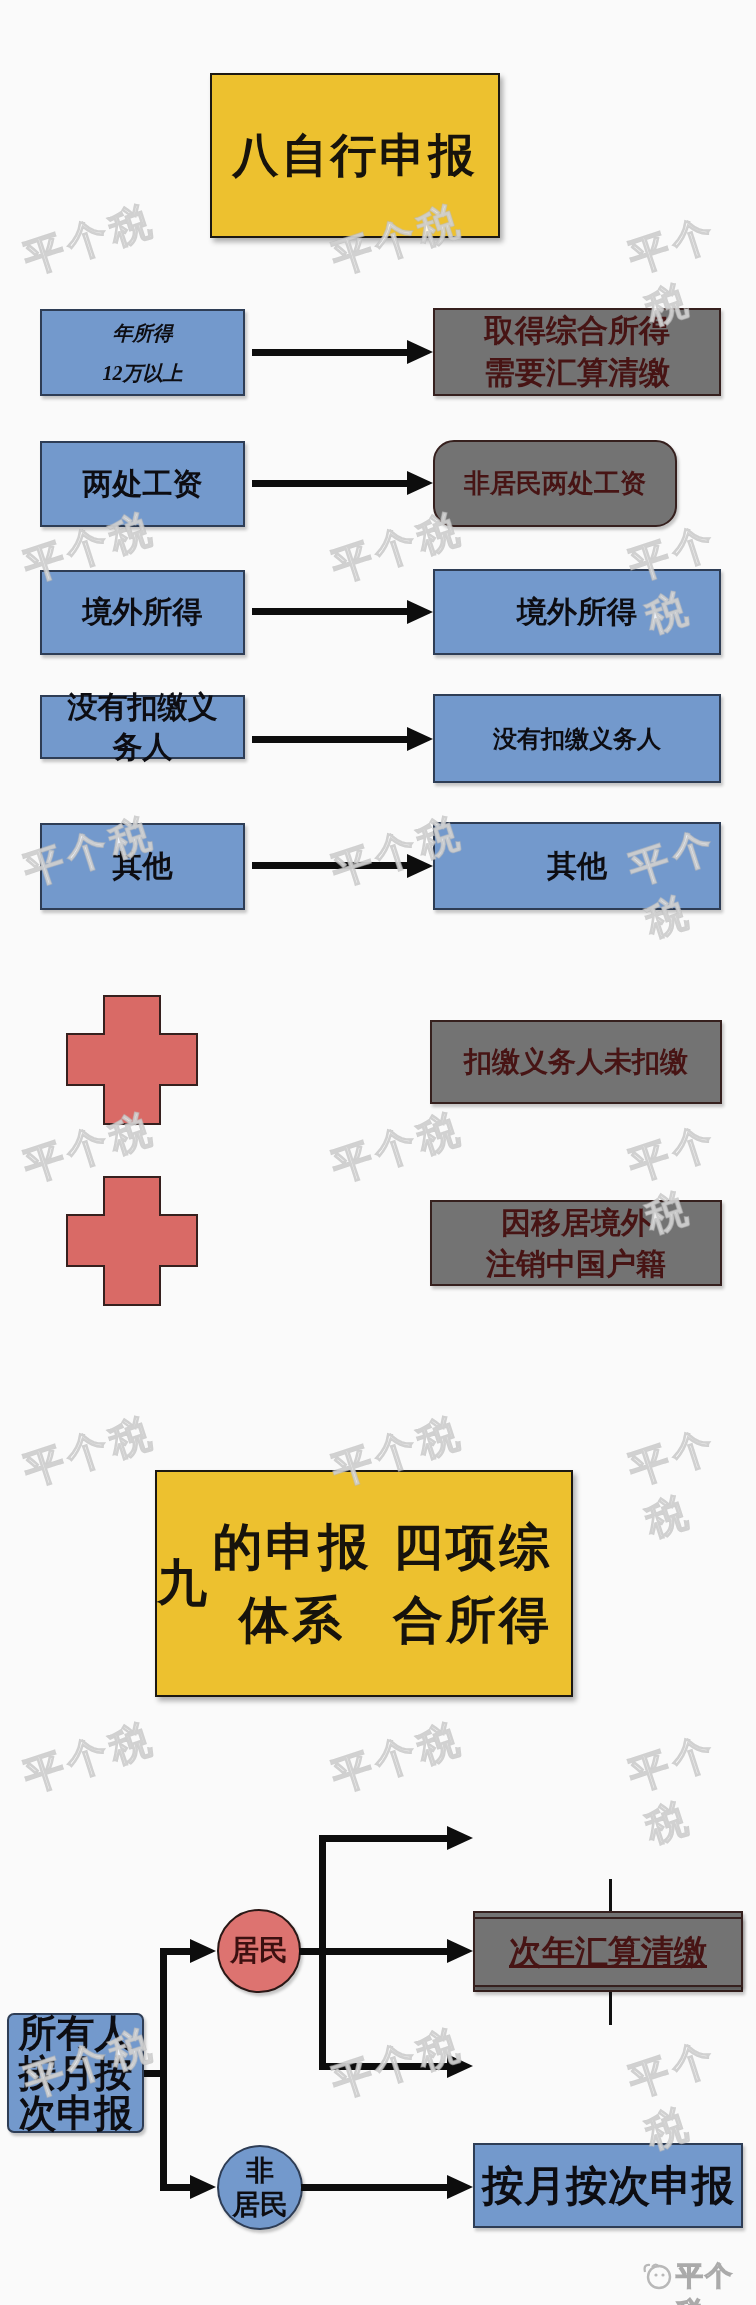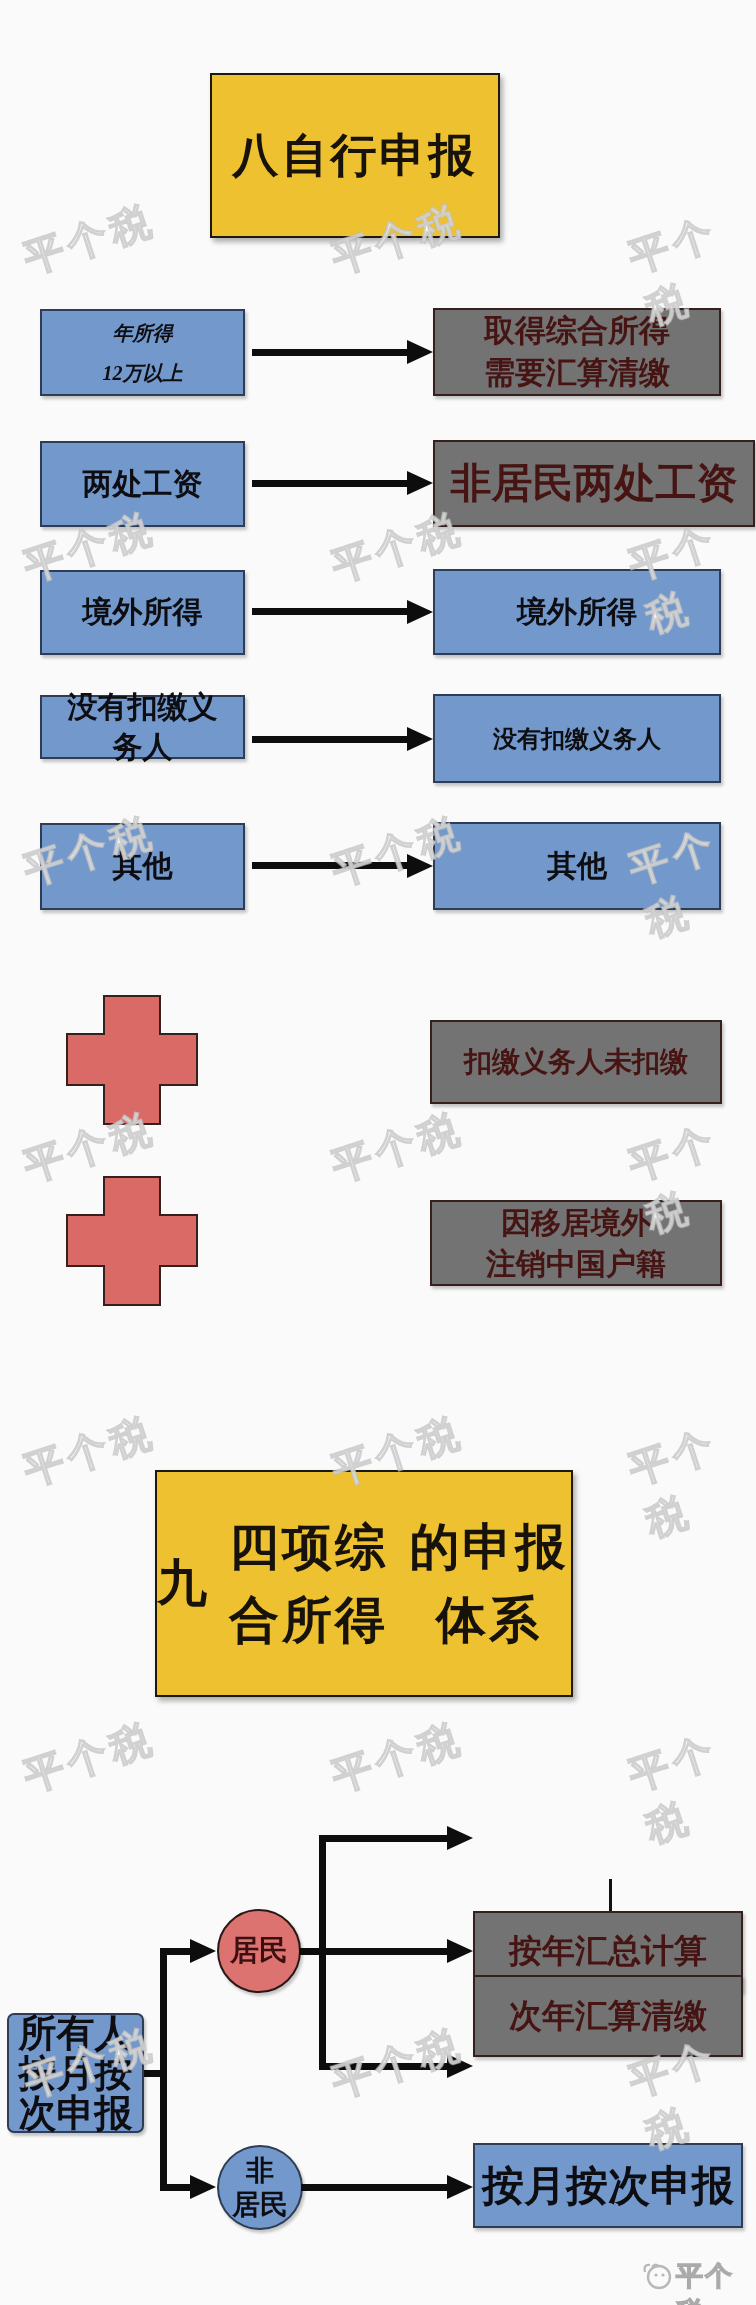--- a/index.html
+++ b/index.html
@@ -47,21 +47,21 @@
   <div class="box box-blue" style="left:40px;top:309px;width:205px;height:87px;font-size:20px;line-height:40px;font-style:italic;">年所得
 12万以上</div>
   <div class="tl" style="left:252px;top:349px;width:156px;height:7px;"></div>
   <div class="ah" style="left:407px;top:340px;"></div>
   <div class="box box-red" style="left:433px;top:308px;width:288px;height:88px;font-size:31px;line-height:42px;">取得综合所得
 需要汇算清缴</div>
 
   <div class="box box-blue" style="left:40px;top:441px;width:205px;height:86px;font-size:30px;">两处工资</div>
   <div class="tl" style="left:252px;top:480px;width:156px;height:7px;"></div>
   <div class="ah" style="left:407px;top:471px;"></div>
-  <div class="box box-red" style="left:433px;top:440px;width:322px;height:87px;font-size:41px;">非居民两处工资</div>
+  <div class="box box-red" style="left:433px;top:440px;width:244px;height:87px;font-size:26px;border-radius:21px;">非居民两处工资</div>
 
   <div class="box box-blue" style="left:40px;top:570px;width:205px;height:85px;font-size:30px;">境外所得</div>
   <div class="tl" style="left:252px;top:608px;width:156px;height:7px;"></div>
   <div class="ah" style="left:407px;top:600px;"></div>
   <div class="box box-blue" style="left:433px;top:569px;width:288px;height:86px;font-size:30px;">境外所得</div>
 
   <div class="box box-blue" style="left:40px;top:695px;width:205px;height:64px;font-size:30px;line-height:40px;">没有扣缴义
 务人</div>
   <div class="tl" style="left:252px;top:736px;width:156px;height:7px;"></div>
   <div class="ah" style="left:407px;top:727px;"></div>
@@ -78,22 +78,22 @@
   <div class="box box-red" style="left:430px;top:1020px;width:292px;height:84px;font-size:28px;">扣缴义务人未扣缴</div>
 
   <svg class="abs" style="left:66px;top:1176px;" width="132" height="130" viewBox="0 0 132 130">
     <polygon points="38,1 94,1 94,39 131,39 131,90 94,90 94,129 38,129 38,90 1,90 1,39 38,39" fill="#d96a66" stroke="#36201e" stroke-width="2"></polygon>
   </svg>
   <div class="box box-red" style="left:430px;top:1200px;width:292px;height:86px;font-size:30px;line-height:41px;">因移居境外
 注销中国户籍</div>
 
   <div class="box box-yellow" style="left:155px;top:1470px;width:418px;height:227px;font-size:50px;line-height:73px;letter-spacing:3px;">
     <span>九</span>
+    <span>的申报体系</span>
     <span>四项综合所得</span>
-    <span>的申报体系</span>
   </div>
 
   <div class="box box-blue" style="left:7px;top:2013px;width:137px;height:120px;font-size:38px;line-height:40px;border-radius:7px;">所有人
 按月按
 次申报</div>
 
   <div class="tl" style="left:144px;top:2070px;width:20px;height:7px;"></div>
   <div class="tl" style="left:160px;top:1948px;width:7px;height:243px;"></div>
   <div class="tl" style="left:160px;top:1948px;width:34px;height:7px;"></div>
   <div class="ah" style="left:190px;top:1939px;"></div>
@@ -106,21 +106,21 @@
   <div class="ah" style="left:447px;top:1939px;"></div>
   <div class="tl" style="left:319px;top:1835px;width:7px;height:235px;"></div>
   <div class="tl" style="left:319px;top:1835px;width:130px;height:7px;"></div>
   <div class="ah" style="left:447px;top:1826px;"></div>
   <div class="tl" style="left:319px;top:2063px;width:130px;height:7px;"></div>
   <div class="ah" style="left:447px;top:2054px;"></div>
 
   <div class="thin" style="left:609px;top:1879px;width:3px;height:32px;"></div>
   <div class="box box-red" style="left:473px;top:1911px;width:270px;height:81px;font-size:33px;">按年汇总计算</div>
   <div class="thin" style="left:609px;top:1992px;width:3px;height:33px;"></div>
-  <div class="box box-red" style="left:473px;top:1975px;width:270px;height:82px;font-size:33px;">次年汇算清缴</div>
+  <div class="box box-red" style="left:473px;top:1917px;width:270px;height:70px;font-size:33px;text-decoration:underline;">次年汇算清缴</div>
 
   <div class="box box-blue ellipse" style="left:217px;top:2145px;width:86px;height:85px;font-size:28px;line-height:34px;">非
 居民</div>
   <div class="tl" style="left:301px;top:2184px;width:148px;height:7px;"></div>
   <div class="ah" style="left:447px;top:2175px;"></div>
   <div class="box box-blue" style="left:473px;top:2143px;width:270px;height:85px;font-size:42px;">按月按次申报</div>
 
   <svg class="abs" style="left:640px;top:2258px;" width="34" height="34" viewBox="0 0 34 34">
     <circle cx="19" cy="19" r="11" fill="none" stroke="#b8b8b8" stroke-width="2.4"></circle>
     <path d="M5 14 Q3 6 10 7" fill="none" stroke="#b8b8b8" stroke-width="2.2"></path>

